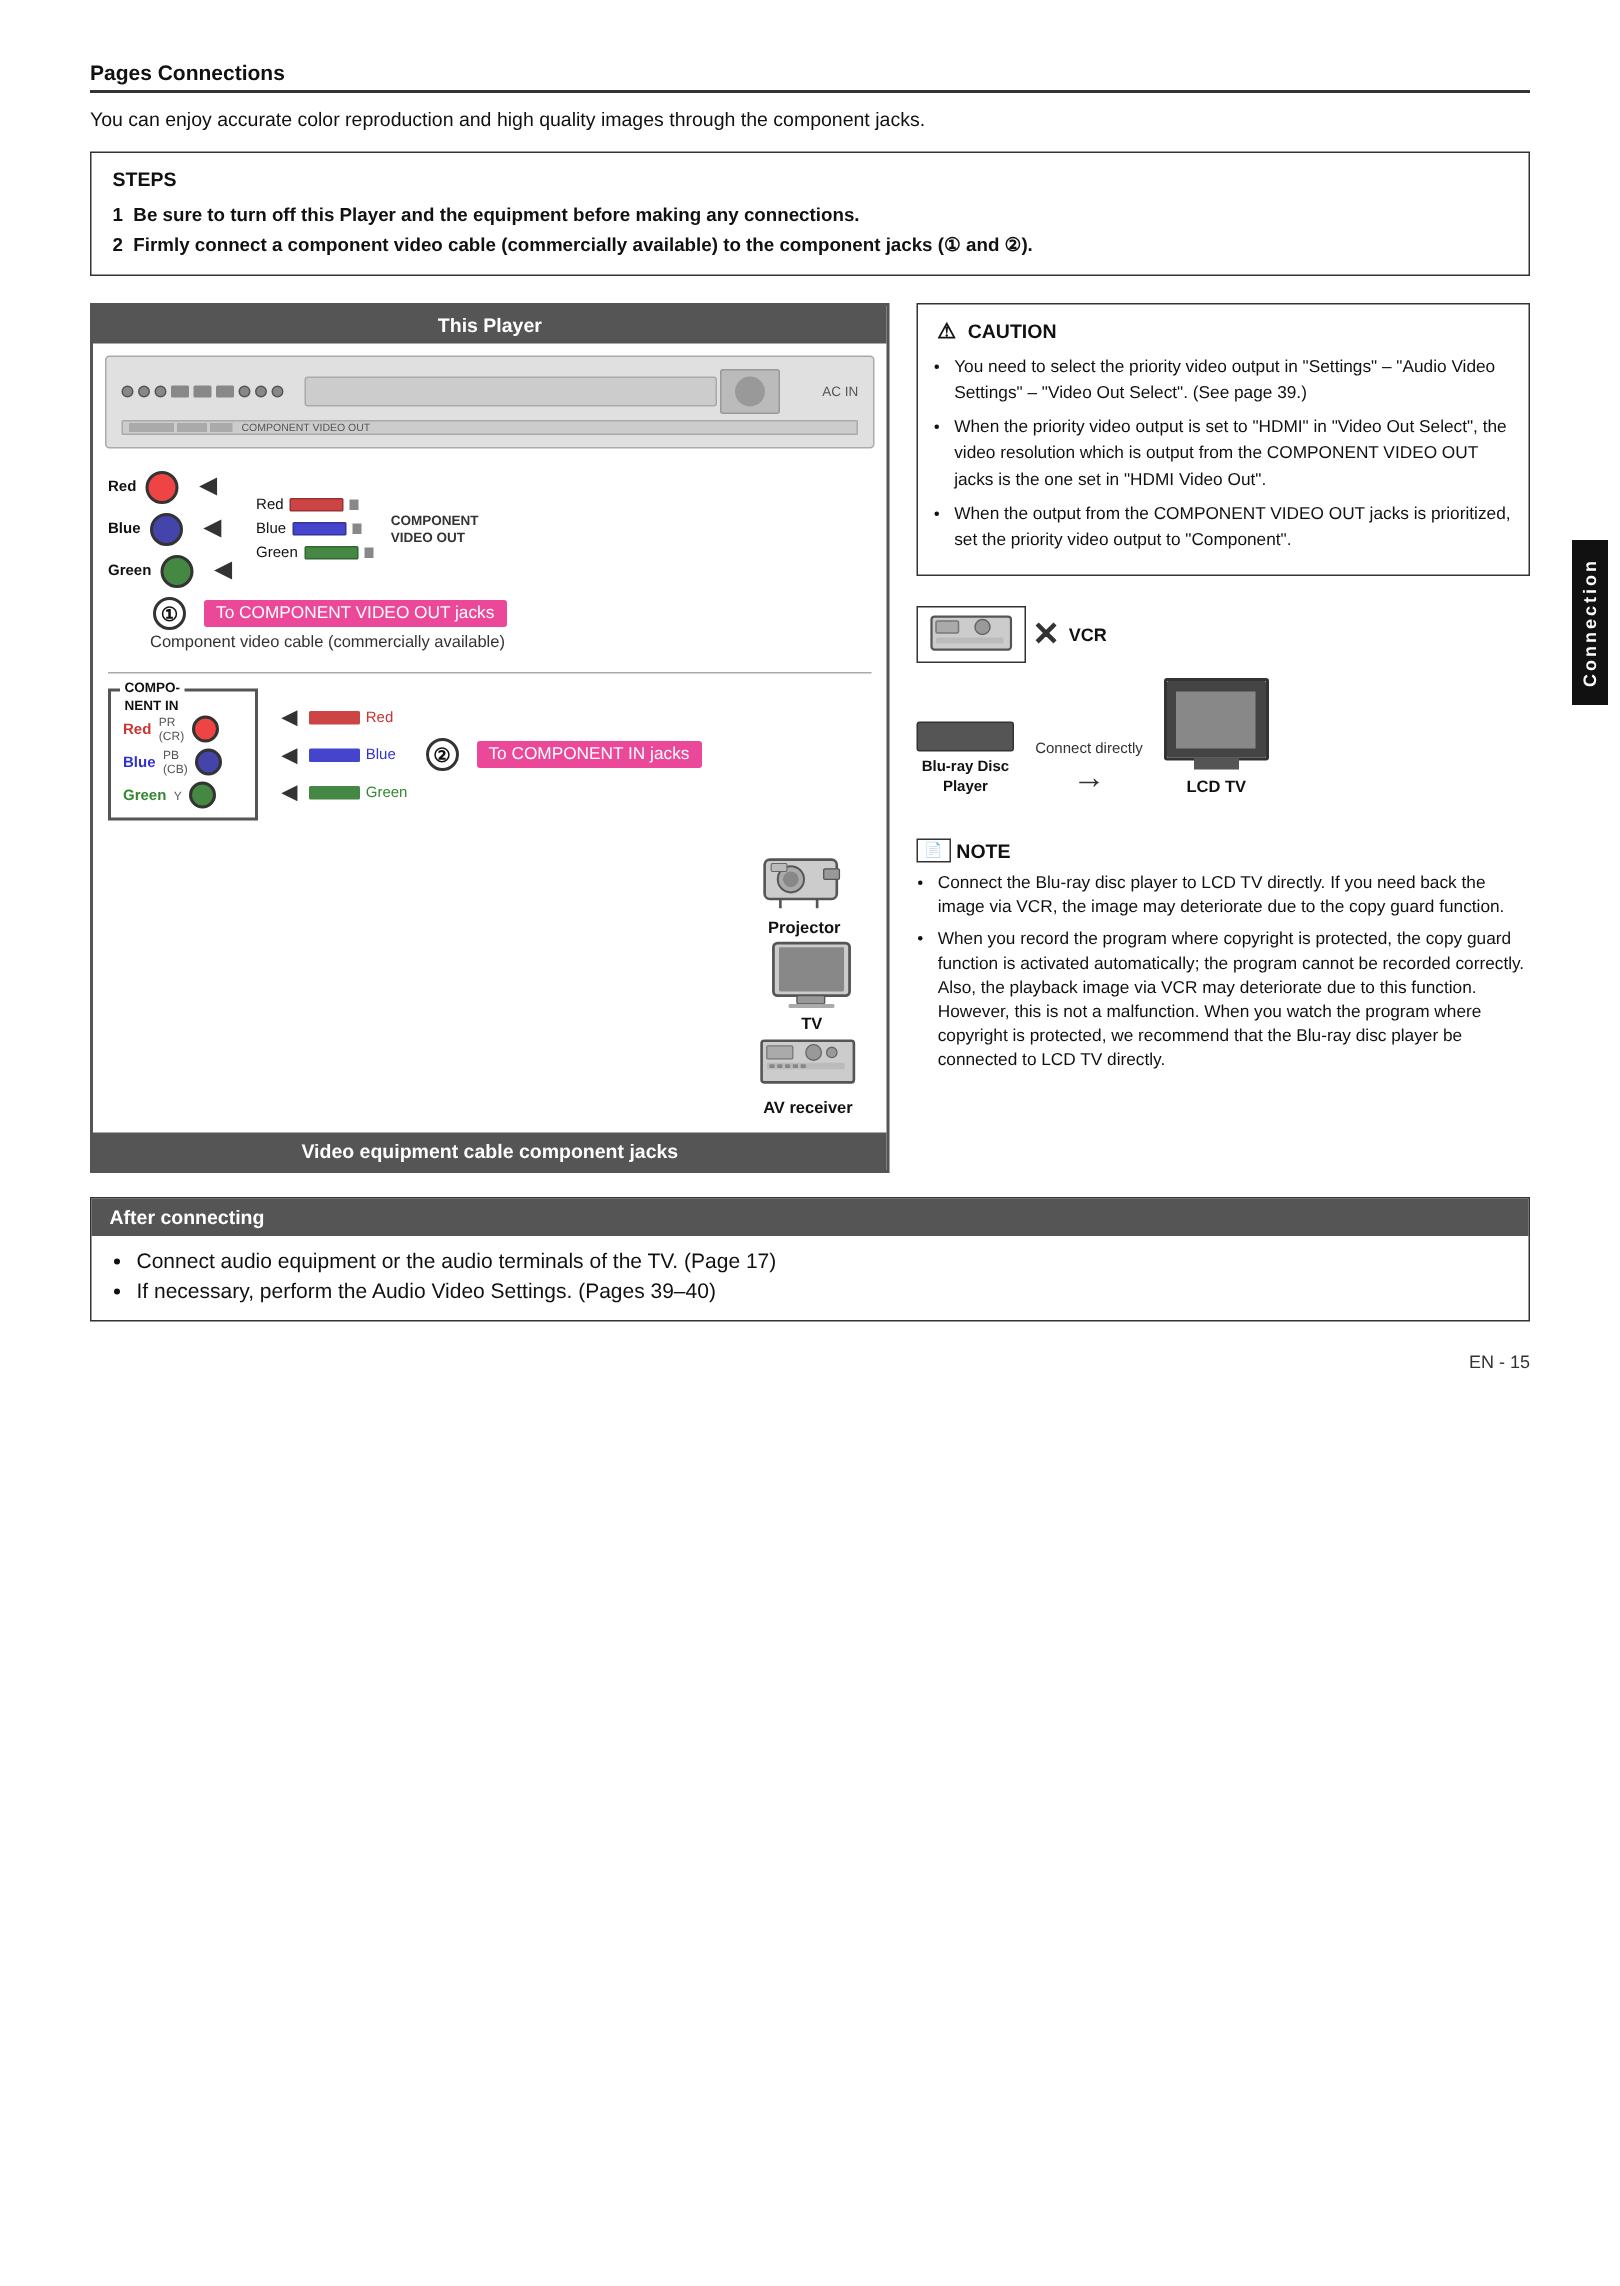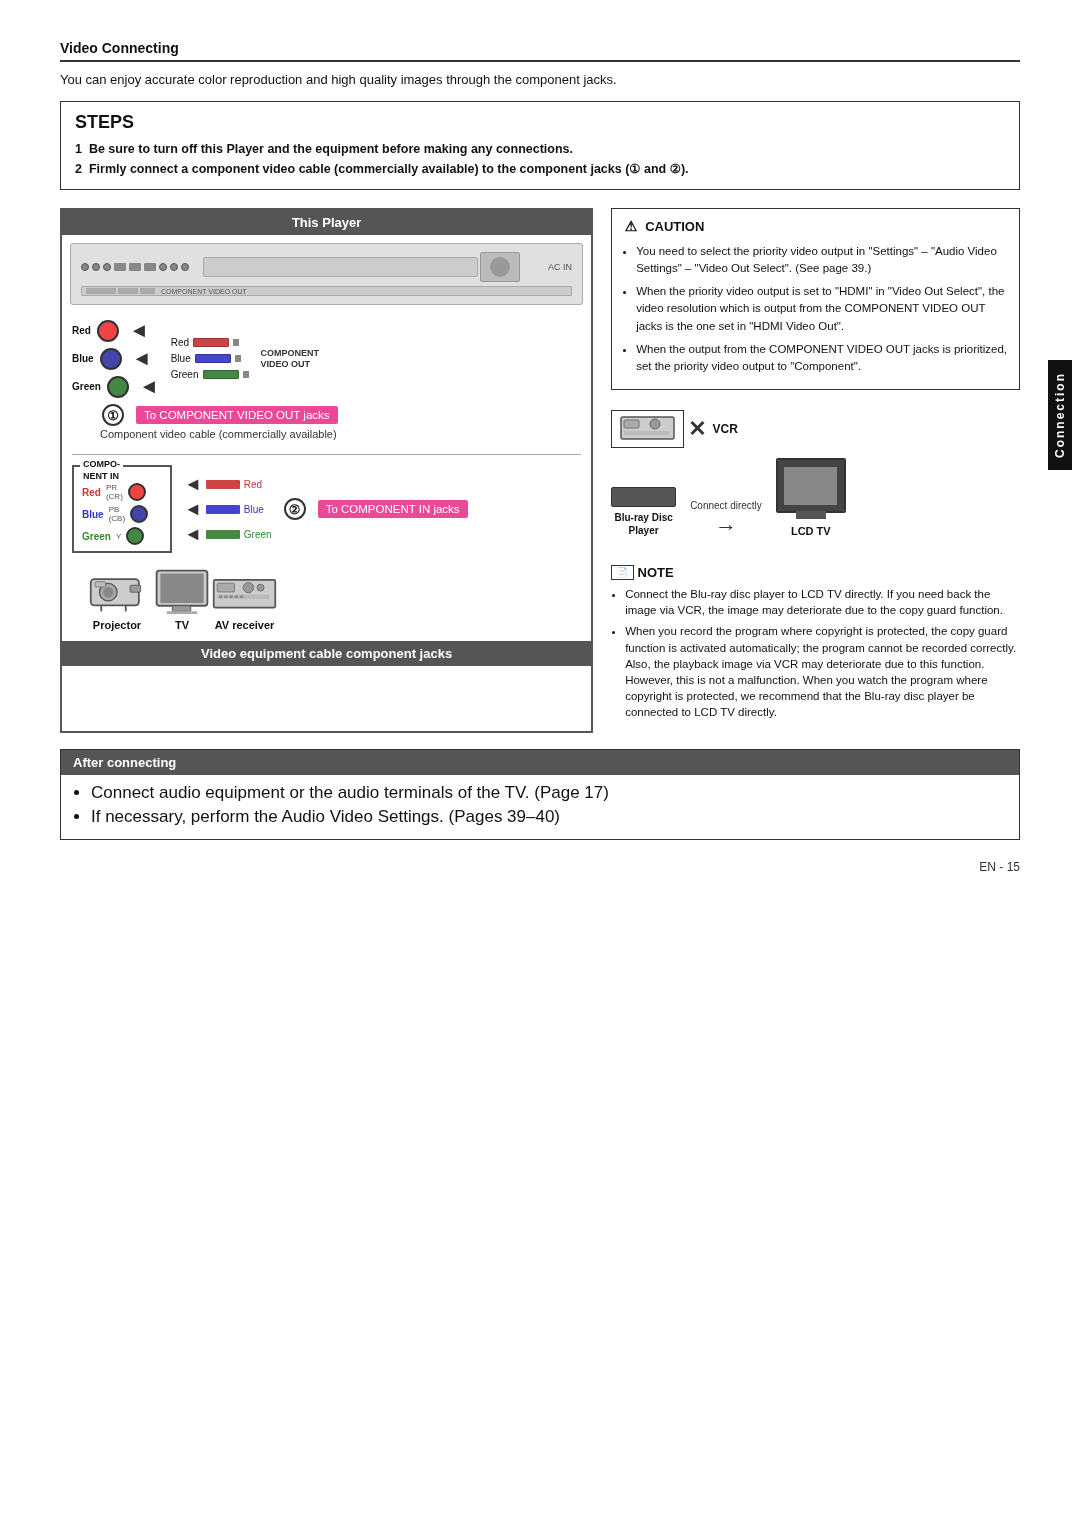--- a/index.html
+++ b/index.html
@@ -35,21 +35,21 @@
       font-size: 13px;
     }
 
     .steps-box {
       border: 1.5px solid #333;
       padding: 10px 14px;
       margin-bottom: 18px;
     }
 
     .steps-box .steps-label {
-      font-size: 18px;
+      font-size: 13px;
       font-weight: bold;
       margin-bottom: 6px;
     }
 
     .steps-box p {
       font-size: 12.5px;
       font-weight: bold;
       line-height: 1.6;
     }
 
@@ -261,21 +261,21 @@
     .after-connecting-header {
       background: #555;
       color: #fff;
       font-weight: bold;
       font-size: 13px;
       padding: 5px 12px;
     }
 
     .after-connecting-body {
       padding: 8px 14px;
-      font-size: 17px;
+      font-size: 14px;
     }
 
     .after-connecting-body ul {
       list-style: disc;
       padding-left: 16px;
     }
 
     .after-connecting-body li {
       margin-bottom: 4px;
     }
@@ -354,21 +354,21 @@
       border: 1px solid #333;
     }
   </style>
 </head>
 <body>
 
 <div class="outer-wrap">
 
   <div class="side-tab">Connection</div>
 
-  <div class="section-title">Video Connecting</div>
+  <div class="section-title">Pages Connections</div>
 
 
   <p class="intro-text">You can enjoy accurate color reproduction and high quality images through the component jacks.</p>
 
   <div class="steps-box">
     <div class="steps-label">STEPS</div>
     <p><span style="font-weight:bold;">1&nbsp;&nbsp;</span><span>Be sure to turn off this Player and the equipment before making any connections.</span></p>
     <p><span style="font-weight:bold;">2&nbsp;&nbsp;</span><span>Firmly connect a component video cable (commercially available) to the component jacks (① and ②).</span></p>
   </div>
 
@@ -500,21 +500,21 @@
           </div>
 
           <div style="display:flex; flex-direction:column; gap:4px;">
             <div style="display:flex; align-items:center; gap:6px;">
               <span class="step-number">②</span>
               <div class="step-label-box">To COMPONENT IN jacks</div>
             </div>
           </div>
         </div>
 
-        <div style="margin-top:12px; display:flex; align-items:flex-end; justify-content:flex-start; padding:0 10px;">
+        <div style="margin-top:12px; display:flex; align-items:flex-end; justify-content:flex-start; padding:0 10px;flex-direction:column;">
 
           <div style="display:flex; flex-direction:column; align-items:center; gap:4px;">
             <svg class="projector-icon" viewBox="0 0 80 55" xmlns="http://www.w3.org/2000/svg">
               <rect x="10" y="15" width="55" height="30" rx="4" ry="4" fill="#ccc" stroke="#555" stroke-width="2"></rect>
               <circle cx="30" cy="30" r="10" fill="#aaa" stroke="#555" stroke-width="1.5"></circle>
               <circle cx="30" cy="30" r="6" fill="#888"></circle>
               <rect x="55" y="22" width="12" height="8" rx="1" fill="#999" stroke="#555" stroke-width="1"></rect>
               <rect x="15" y="18" width="12" height="6" rx="1" fill="#bbb" stroke="#666" stroke-width="0.8"></rect>
               <line x1="22" y1="45" x2="22" y2="52" stroke="#555" stroke-width="2"></line>
               <line x1="50" y1="45" x2="50" y2="52" stroke="#555" stroke-width="2"></line>

